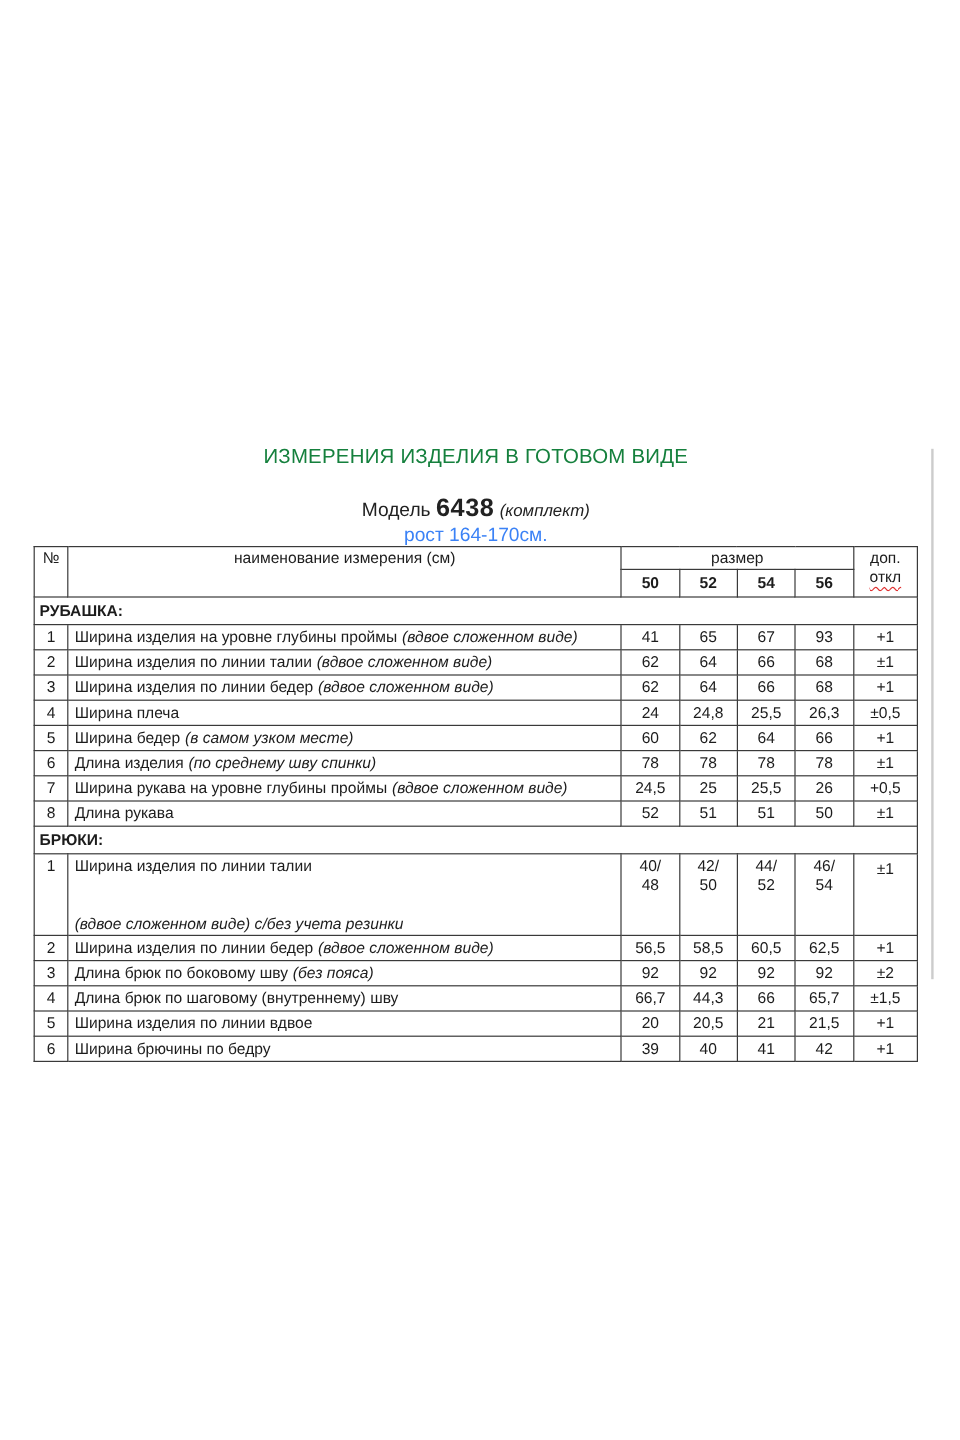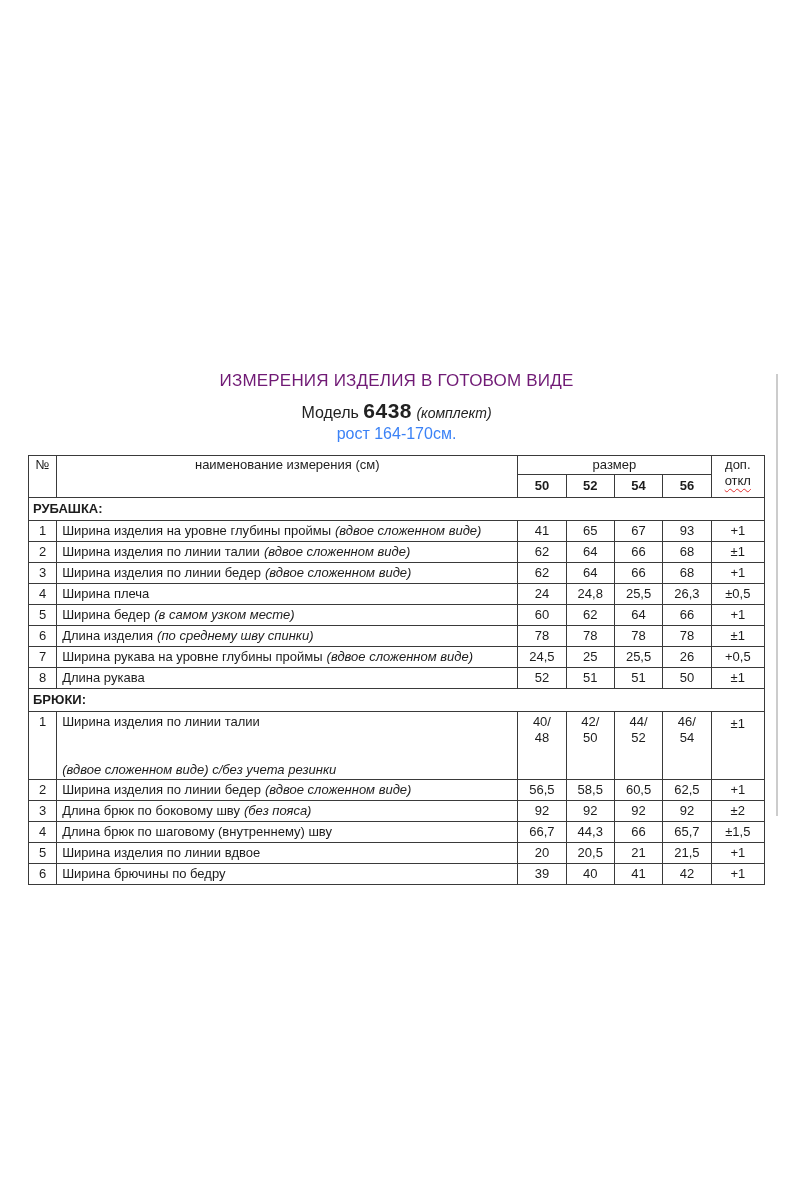--- a/index.html
+++ b/index.html
@@ -3,22 +3,22 @@
 <meta charset="utf-8">
 <style>
   html,body{margin:0;padding:0;}
   body{
     width:800px;height:1200px;position:relative;background:#ffffff;
     font-family:"Liberation Sans",sans-serif;color:#1c1c1c;
     -webkit-font-smoothing:antialiased;
   }
   
   .title-block{position:absolute;top:371px;left:28px;width:737px;text-align:center;}
-  .t-line1{font-size:17px;letter-spacing:.2px;color:#701a75;}
-  .t-line2{font-size:16px;margin-top:8px;color:#222;}
+  .t-line1{font-size:17px;letter-spacing:.2px;color:#15803d;}
+  .t-line2{font-size:16px;margin-top:21px;color:#222;}
   .t-line2 .model-num{font-weight:bold;font-size:21px;letter-spacing:.5px;}
   .t-line2 .model-note{font-style:italic;font-size:14px;}
   .t-line3{font-size:16px;margin-top:2px;color:#3b82f6;}
 
   
   table.meas{
     position:absolute;top:455px;left:28px;width:737px;
     border-collapse:collapse;table-layout:fixed;
   }
   table.meas td{

